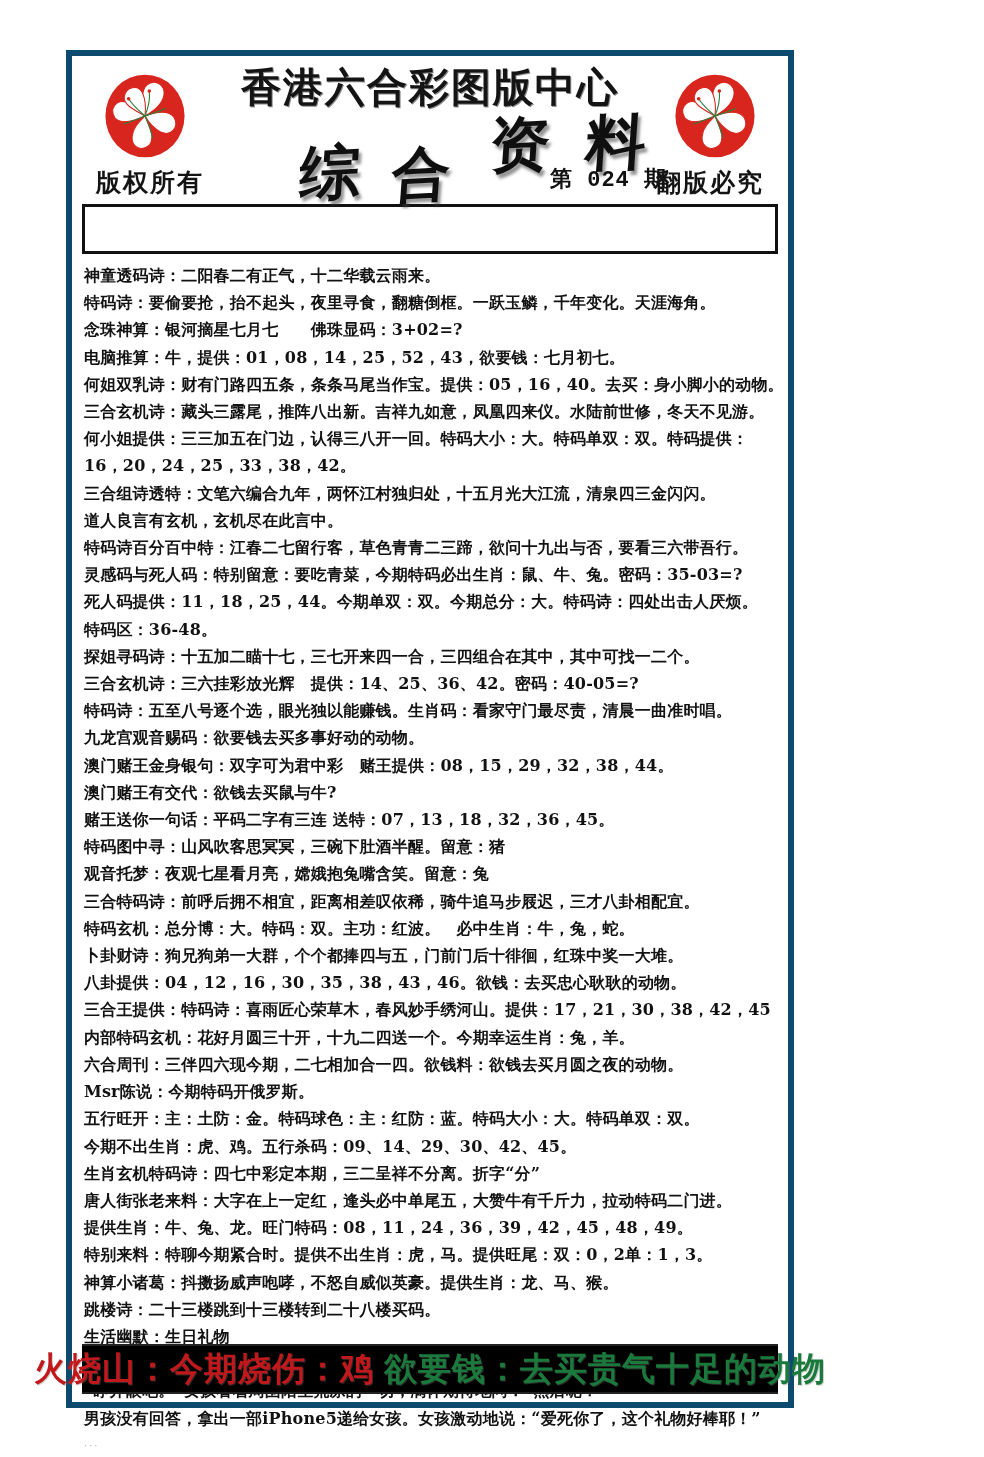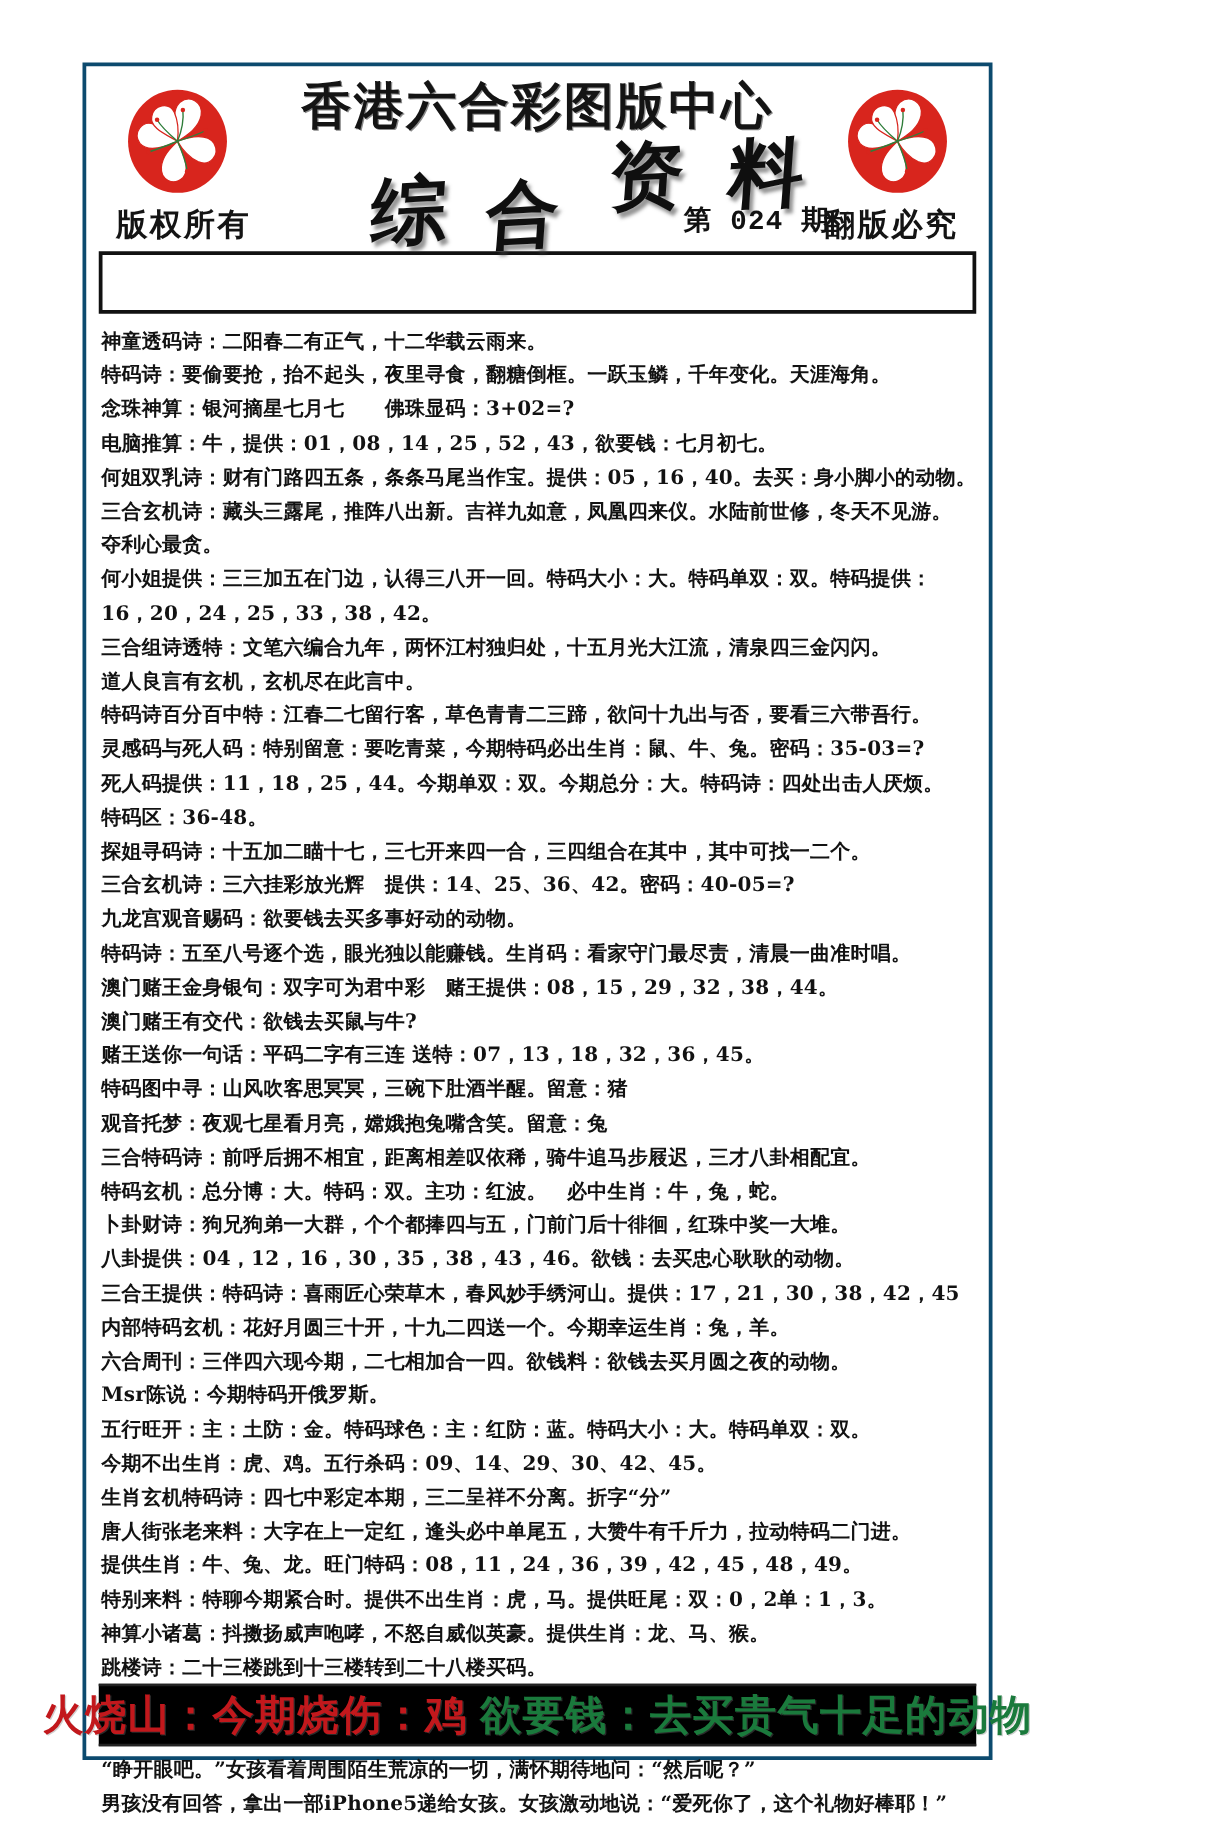--- a/index.html
+++ b/index.html
@@ -16,21 +16,21 @@
     overflow: hidden;
   }
 
   
   #page {
     position: absolute;
     left: 66px;
     top: 50px;
     width: 728px;
     height: 1358px;
-    border: 3px solid #0c4a6e;
+    border: 6px solid #0c4a6e;
     background: #ffffff;
     box-sizing: border-box;
   }
 
   
   .masthead {
     position: relative;
     height: 148px;
   }
 
@@ -241,33 +241,32 @@
   <div class="blank-box"></div>
 
   <div class="content">
     <div id="body-lines">
         <div class="line">神童透码诗：二阳春二有正气，十二华载云雨来。</div>
         <div class="line">特码诗：要偷要抢，抬不起头，夜里寻食，翻糖倒框。一跃玉鳞，千年变化。天涯海角。</div>
         <div class="line">念珠神算：银河摘星七月七　　佛珠显码：3+02=?</div>
         <div class="line">电脑推算：牛，提供：01，08，14，25，52，43，欲要钱：七月初七。</div>
         <div class="line">何姐双乳诗：财有门路四五条，条条马尾当作宝。提供：05，16，40。去买：身小脚小的动物。</div>
         <div class="line">三合玄机诗：藏头三露尾，推阵八出新。吉祥九如意，凤凰四来仪。水陆前世修，冬天不见游。</div>
-        <div class="line">夺利心最贪。</div>
         <div class="line">何小姐提供：三三加五在门边，认得三八开一回。特码大小：大。特码单双：双。特码提供：</div>
         <div class="line">16，20，24，25，33，38，42。</div>
         <div class="line">三合组诗透特：文笔六编合九年，两怀江村独归处，十五月光大江流，清泉四三金闪闪。</div>
         <div class="line">道人良言有玄机，玄机尽在此言中。</div>
         <div class="line">特码诗百分百中特：江春二七留行客，草色青青二三蹄，欲问十九出与否，要看三六带吾行。</div>
         <div class="line">灵感码与死人码：特别留意：要吃青菜，今期特码必出生肖：鼠、牛、兔。密码：35-03=?</div>
         <div class="line">死人码提供：11，18，25，44。今期单双：双。今期总分：大。特码诗：四处出击人厌烦。</div>
         <div class="line">特码区：36-48。</div>
         <div class="line">探姐寻码诗：十五加二瞄十七，三七开来四一合，三四组合在其中，其中可找一二个。</div>
         <div class="line">三合玄机诗：三六挂彩放光辉　提供：14、25、36、42。密码：40-05=?</div>
+        <div class="line">特码诗：五至八号逐个选，眼光独以能赚钱。生肖码：看家守门最尽责，清晨一曲准时唱。</div>
         <div class="line">九龙宫观音赐码：欲要钱去买多事好动的动物。</div>
-        <div class="line">特码诗：五至八号逐个选，眼光独以能赚钱。生肖码：看家守门最尽责，清晨一曲准时唱。</div>
         <div class="line">澳门赌王金身银句：双字可为君中彩　赌王提供：08，15，29，32，38，44。</div>
         <div class="line">澳门赌王有交代：欲钱去买鼠与牛?</div>
         <div class="line">赌王送你一句话：平码二字有三连 送特：07，13，18，32，36，45。</div>
         <div class="line">特码图中寻：山风吹客思冥冥，三碗下肚酒半醒。留意：猪</div>
         <div class="line">观音托梦：夜观七星看月亮，嫦娥抱兔嘴含笑。留意：兔</div>
         <div class="line">三合特码诗：前呼后拥不相宜，距离相差叹依稀，骑牛追马步屐迟，三才八卦相配宜。</div>
         <div class="line">特码玄机：总分博：大。特码：双。主功：红波。　必中生肖：牛，兔，蛇。</div>
         <div class="line">卜卦财诗：狗兄狗弟一大群，个个都捧四与五，门前门后十徘徊，红珠中奖一大堆。</div>
         <div class="line">八卦提供：04，12，16，30，35，38，43，46。欲钱：去买忠心耿耿的动物。</div>
         <div class="line">三合王提供：特码诗：喜雨匠心荣草木，春风妙手绣河山。提供：17，21，30，38，42，45</div>

